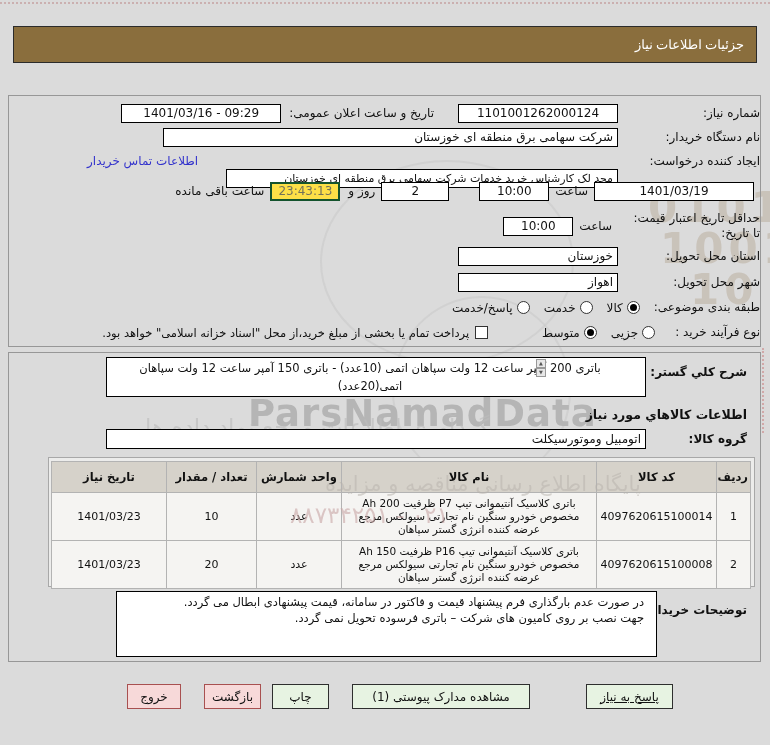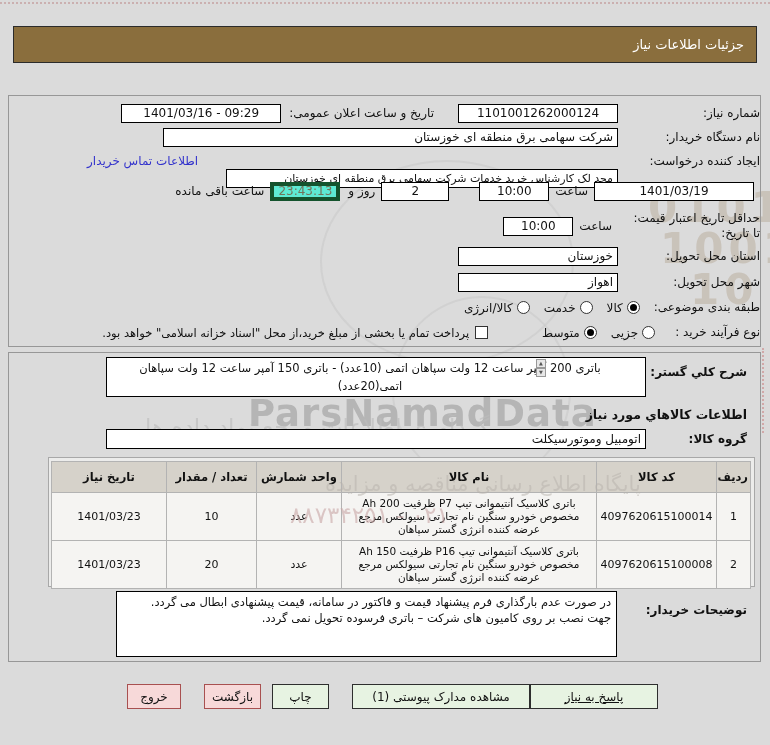--- a/index.html
+++ b/index.html
@@ -9,56 +9,56 @@
     font-family:"DejaVu Sans","Liberation Sans",sans-serif;
     font-size:12px;color:#111;
   }
   .abs{position:absolute;}
   
   .toprule{left:0;top:2px;width:770px;border-top:2px dotted #cbb0b0;}
   
   .titlebar{
     left:13px;top:26px;width:744px;height:37px;background:#8a6e3d;
     border:1px solid #2b2b2b;box-sizing:border-box;color:#fff;
-    display:flex;align-items:center;padding:8px 12px;font-size:13px;
+    display:flex;align-items:center;padding:8px 12px;font-size:13px;font-family:Liberation Serif, serif;
   }
   
   .panel{border:1px solid #979797;box-sizing:border-box;background:transparent;}
   #panel1{left:8px;top:95px;width:753px;height:252px;padding-top:5px;z-index:2;}
   #panel2{left:8px;top:352px;width:753px;height:310px;z-index:2;}
   
   .frow{display:flex;align-items:center;padding-left:4px;position:relative;}
   .lbl{width:130px;min-width:130px;text-align:right;padding-left:6px;line-height:1.25;}
   .lblauto{text-align:right;line-height:1.25;}
   .field{
     background:#fff;border:1px solid #000;box-sizing:border-box;height:19px;
     display:flex;align-items:center;padding:0 4px;overflow:hidden;white-space:nowrap;
   }
   .ltr{direction:ltr;}
   .center{justify-content:center;}
   .w160{width:160px;} .w455{width:455px;} .w392{width:392px;} .w70{width:70px;} .w68{width:68px;}
-  .countdown{background:#5eead4;color:#73735a;border:4px solid #14532d;}
+  .countdown{background:#fde047;color:#73735a;border:2px solid #14532d;}
   .gap6{width:6px;} .gap8{width:8px;} .gap24{width:24px;} .gap30{width:30px;} .gap40{width:40px;}
   .link{color:#3333cc;cursor:pointer;white-space:nowrap;}
   
   .radio{width:13px;height:13px;border:1px solid #333;border-radius:50%;background:#fff;
     display:inline-flex;align-items:center;justify-content:center;box-sizing:border-box;margin-left:4px;}
   .radio.sel::after{content:"";width:7px;height:7px;background:#000;border-radius:50%;}
   .checkbox{width:13px;height:13px;border:1px solid #333;background:#fff;box-sizing:border-box;margin-left:6px;}
   .opt{display:inline-flex;align-items:center;margin-left:14px;}
   .bold{font-weight:bold;}
   
   .bigbox{background:#fff;border:1px solid #000;box-sizing:border-box;position:absolute;}
   #descBox{left:97px;top:4px;width:540px;height:40px;text-align:center;font-size:11.5px;
     line-height:18px;padding:1px 16px 1px 4px;overflow:hidden;}
   #descScroll{position:absolute;left:527px;top:6px;width:10px;height:17px;display:flex;flex-direction:column;}
   #descScroll span{flex:1;border:1px solid #999;background:#e8e8e8;font-size:5px;line-height:7px;
     text-align:center;color:#555;box-sizing:border-box;}
   #groupBox{left:97px;top:76px;width:540px;height:20px;display:flex;align-items:center;padding:0 4px;box-sizing:border-box;}
-  #notesBox{left:107px;top:238px;width:501px;height:66px;font-size:11.5px;line-height:16px;padding:2px 5px;}
+  #notesBox{left:107px;top:238px;width:541px;height:66px;font-size:11.5px;line-height:16px;padding:2px 12px;}
   
   #tableWrap{position:absolute;left:39px;top:104px;width:707px;height:130px;background:#ececeb;
     border:1px solid #a8a8a8;box-sizing:border-box;padding:3px;}
   table{border-collapse:collapse;table-layout:fixed;width:699px;direction:rtl;}
   th,td{border:1px solid #b3b3b3;overflow:hidden;}
   th{background:#d6d2ca;font-size:11.5px;font-weight:bold;height:30px;padding:0 2px;}
   td{background:#f5f4f2;font-size:11px;text-align:center;height:45px;padding:1px 3px;}
   td.name{font-size:10.5px;line-height:13px;}
   
   .btn{position:absolute;top:0;height:25px;box-sizing:border-box;font-size:12px;
@@ -164,21 +164,21 @@
     <span class="opt">
       <span class="radio sel"></span>
       <span>کالا</span>
     </span>
     <span class="opt">
       <span class="radio"></span>
       <span>خدمت</span>
     </span>
     <span class="opt">
       <span class="radio"></span>
-      <span>کالا/انرژی</span>
+      <span>پاسخ/خدمت</span>
     </span>
   </div>
 
   <div class="frow" style="height:25px;">
     <span class="lblauto" style="padding-left:20px;">نوع فرآیند خرید :</span>
     <span class="opt">
       <span class="radio"></span>
       <span>جزیی</span>
     </span>
     <span class="opt">
@@ -251,18 +251,18 @@
   </div>
 
   <span class="abs bold" style="right:13px;top:250px;">توضیحات خریدار:</span>
   <div class="bigbox" id="notesBox">
     <div>در صورت عدم بارگذاری فرم پیشنهاد قیمت و فاکتور در سامانه، قیمت پیشنهادی ابطال می گردد.</div>
     <div>جهت نصب بر روی کامیون های شرکت – باتری فرسوده تحویل نمی گردد.</div>
   </div>
 </div>
 
 <div id="buttons">
-  <div class="btn green" style="left:530px;width:128px;text-decoration:underline;">پاسخ به نیاز</div>
+  <div class="btn green" style="left:586px;width:87px;text-decoration:underline;">پاسخ به نیاز</div>
   <div class="btn green" style="left:352px;width:178px;">مشاهده مدارک پیوستی (1)</div>
   <div class="btn green" style="left:272px;width:57px;">چاپ</div>
   <div class="btn pink" style="left:204px;width:57px;">بازگشت</div>
   <div class="btn pink" style="left:127px;width:54px;">خروج</div>
 </div>
 
 </body></html>

